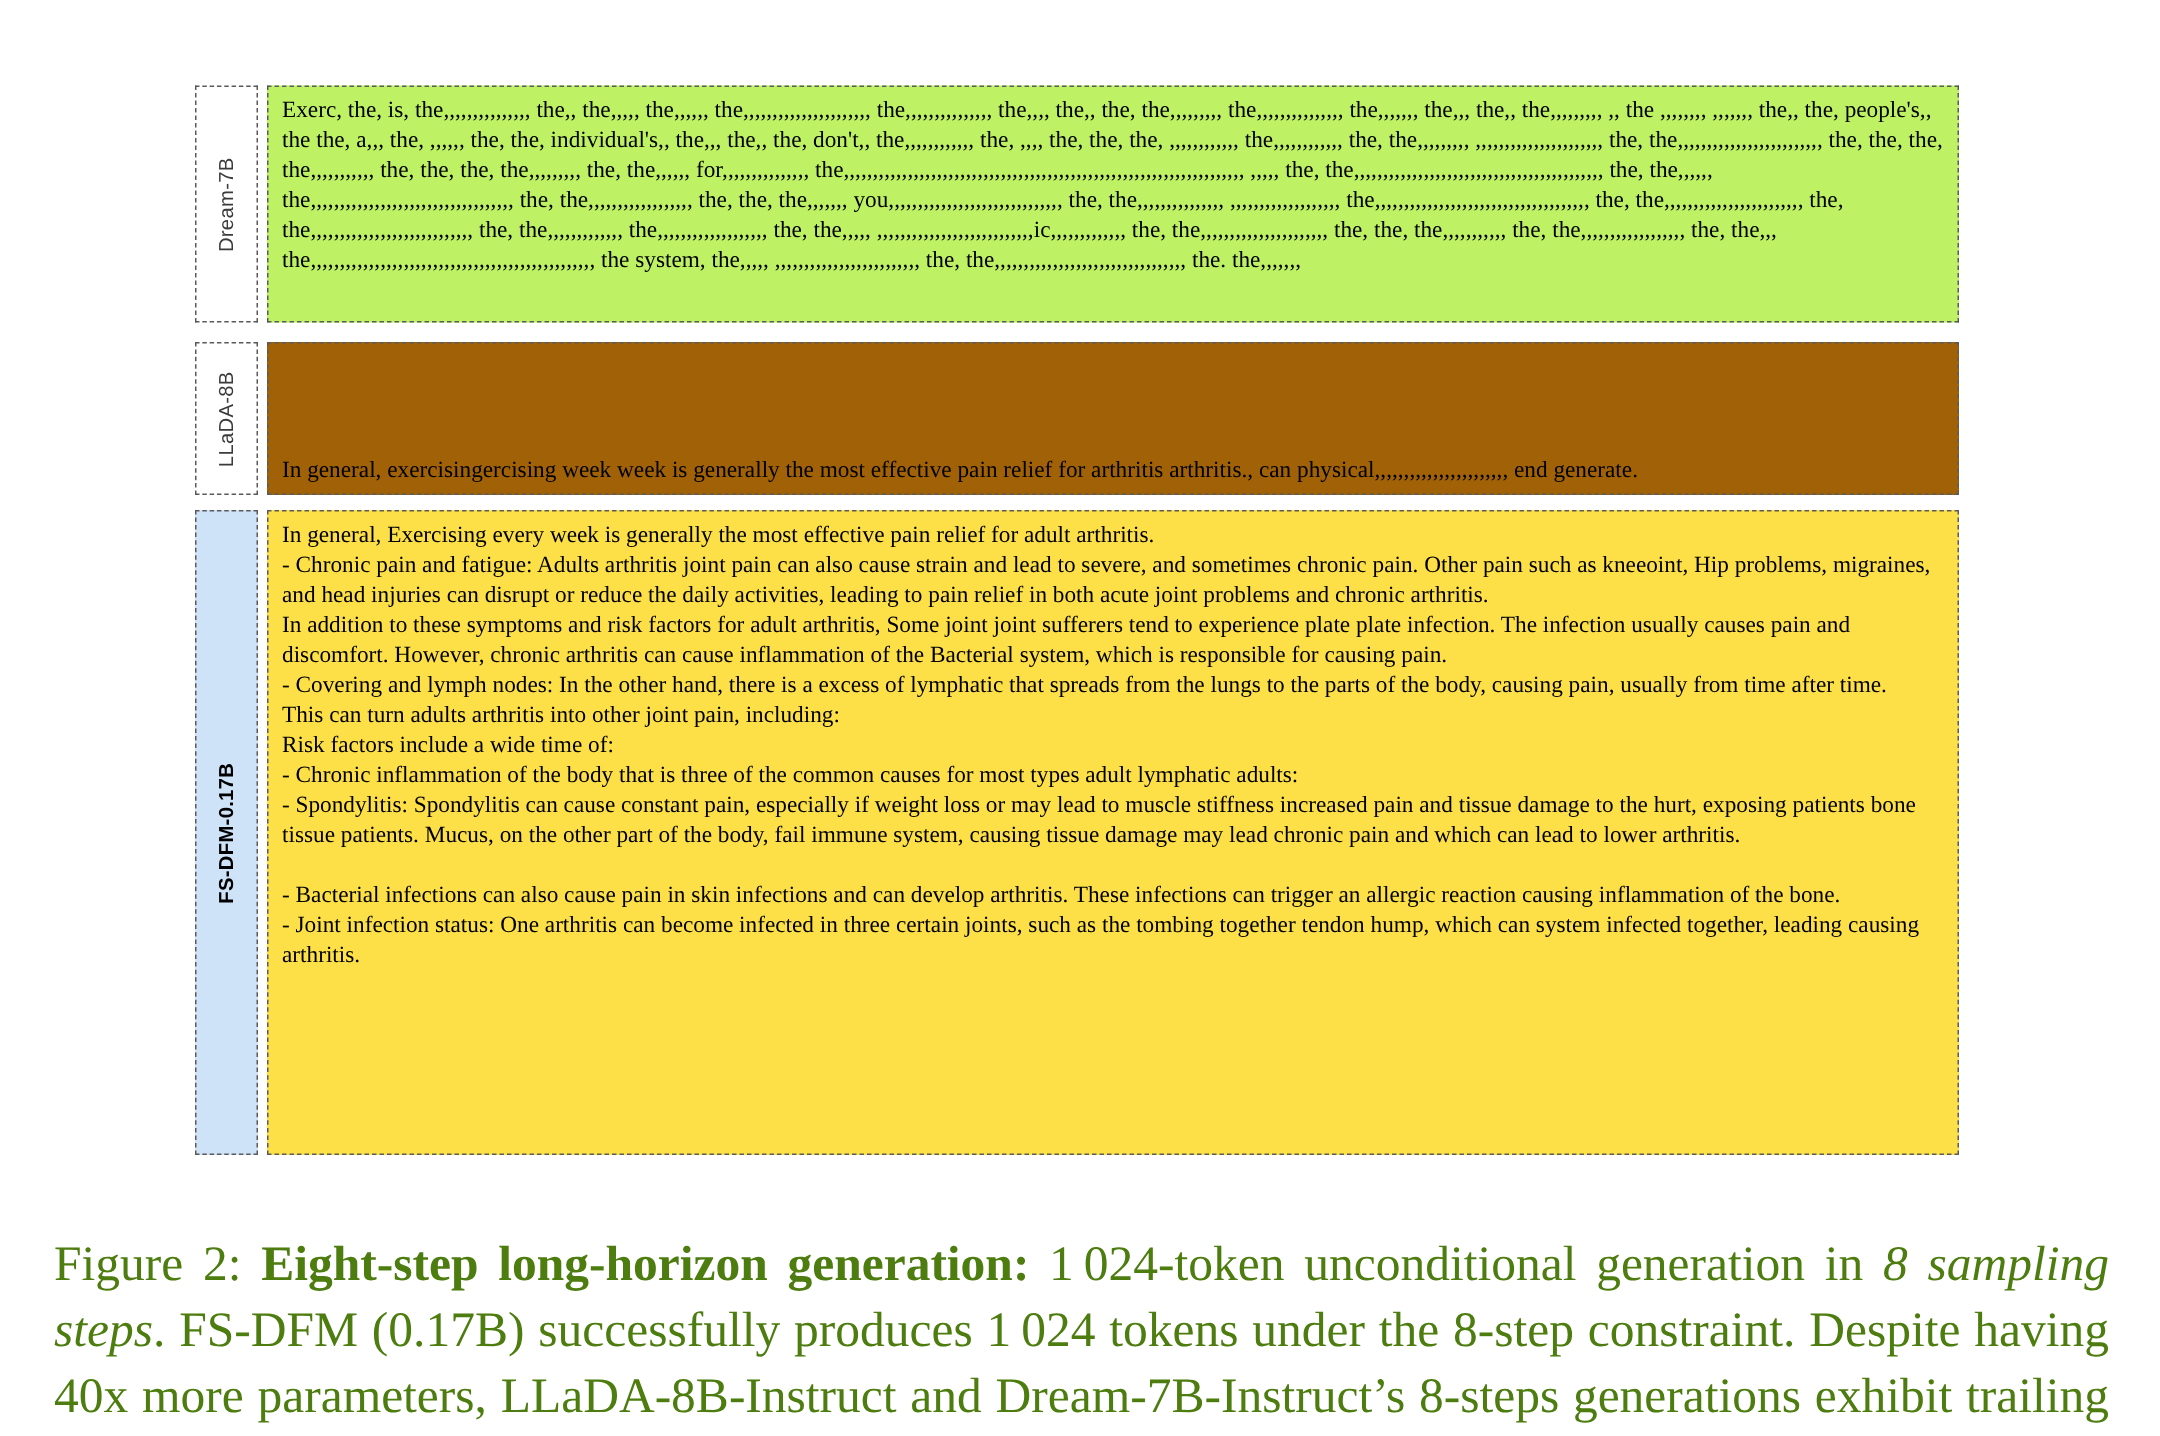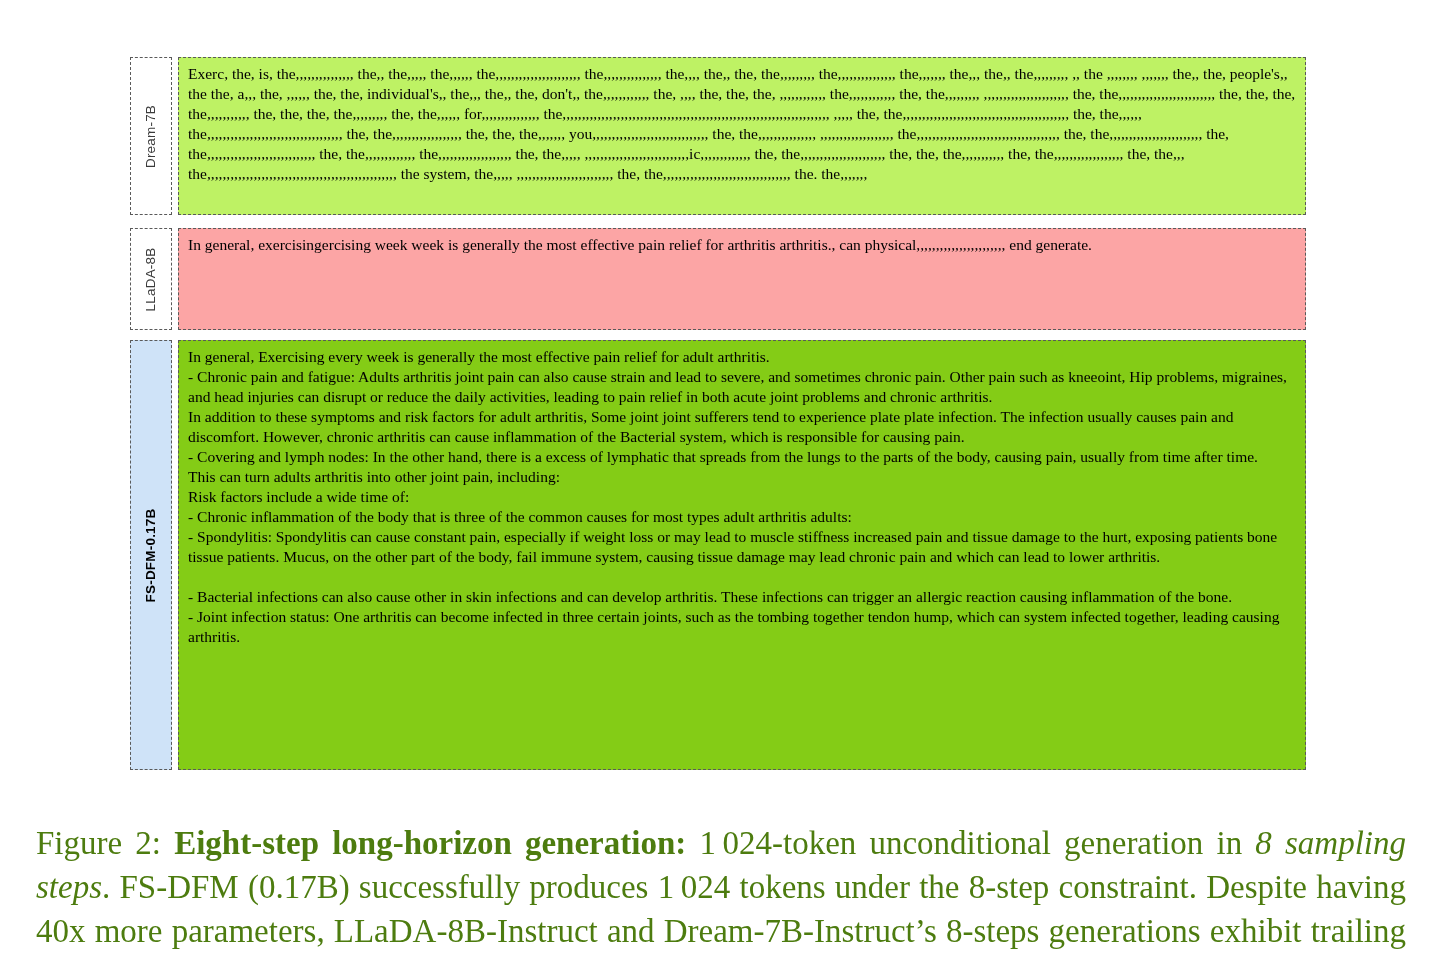--- a/index.html
+++ b/index.html
@@ -28,22 +28,22 @@
   .row-fsdfm .label-box { background:#cfe3f8; }
   .row-fsdfm .label-text { font-weight:bold; color:#000; }
   .content-box {
     flex:1; margin-left:6px;
     border:1.6px dashed #5a5a5a;
     padding:6px 8px 5px 9px;
     font-size:15.5px; line-height:1.29;
     overflow:hidden; background:#fdfdfd;
   }
   .row-dream .content-box { background:#bef264; }
-  .row-llada .content-box { display:flex; align-items:flex-start; background:#fca5a5; }
-  .row-fsdfm .content-box { background:#84cc16; }
+  .row-llada .content-box { display:flex; align-items:flex-end; background:#a16207; }
+  .row-fsdfm .content-box { background:#fde047; }
   .gen-text { word-break:break-word; }
   .para { min-height:0; }
   .para-blank { height:20px; }
   .caption {
     position:absolute; left:36px; top:821px; width:1370px;
     font-size:33px; line-height:1.34; text-align:justify;
     color:#4d7c0f;
   }
   .caption .bold { font-weight:bold; }
   .caption .italic { font-style:italic; }
@@ -75,24 +75,24 @@
     <div class="label-box">
       <span class="label-text">FS-DFM-0.17B</span>
     </div>
     <div class="content-box">
       <div class="para">In general, Exercising every week is generally the most effective pain relief for adult arthritis.</div>
       <div class="para">- Chronic pain and fatigue: Adults arthritis joint pain can also cause strain and lead to severe, and sometimes chronic pain. Other pain such as kneeoint, Hip problems, migraines, and head injuries can disrupt or reduce the daily activities, leading to pain relief in both acute joint problems and chronic arthritis.</div>
       <div class="para">In addition to these symptoms and risk factors for adult arthritis, Some joint joint sufferers tend to experience plate plate infection. The infection usually causes pain and discomfort. However, chronic arthritis can cause inflammation of the Bacterial system, which is responsible for causing pain.</div>
       <div class="para">- Covering and lymph nodes: In the other hand, there is a excess of lymphatic that spreads from the lungs to the parts of the body, causing pain, usually from time after time.</div>
       <div class="para">This can turn adults arthritis into other joint pain, including:</div>
       <div class="para">Risk factors include a wide time of:</div>
-      <div class="para">- Chronic inflammation of the body that is three of the common causes for most types adult arthritis adults:</div>
+      <div class="para">- Chronic inflammation of the body that is three of the common causes for most types adult lymphatic adults:</div>
       <div class="para">- Spondylitis: Spondylitis can cause constant pain, especially if weight loss or may lead to muscle stiffness increased pain and tissue damage to the hurt, exposing patients bone tissue patients. Mucus, on the other part of the body, fail immune system, causing tissue damage may lead chronic pain and which can lead to lower arthritis.</div>
       <div class="para para-blank"></div>
-      <div class="para">- Bacterial infections can also cause other in skin infections and can develop arthritis. These infections can trigger an allergic reaction causing inflammation of the bone.</div>
+      <div class="para">- Bacterial infections can also cause pain in skin infections and can develop arthritis. These infections can trigger an allergic reaction causing inflammation of the bone.</div>
       <div class="para">- Joint infection status: One arthritis can become infected in three certain joints, such as the tombing together tendon hump, which can system infected together, leading causing arthritis.</div>
     </div>
   </div>
 
 </div>
 
 <div class="caption">
   <span>Figure 2: </span><span class="bold">Eight-step long-horizon generation: </span><span>1 024-token unconditional generation in </span><span class="italic">8 sampling steps</span><span>. FS-DFM (0.17B) successfully produces 1 024 tokens under the 8-step constraint. Despite having 40x more parameters, LLaDA-8B-Instruct and Dream-7B-Instruct’s 8-steps generations exhibit trailing blanks and punctuation artifacts (e.g., repeated commas). Generations are truncated. Complete output in Appendix E.4.</span>
 </div>
 

